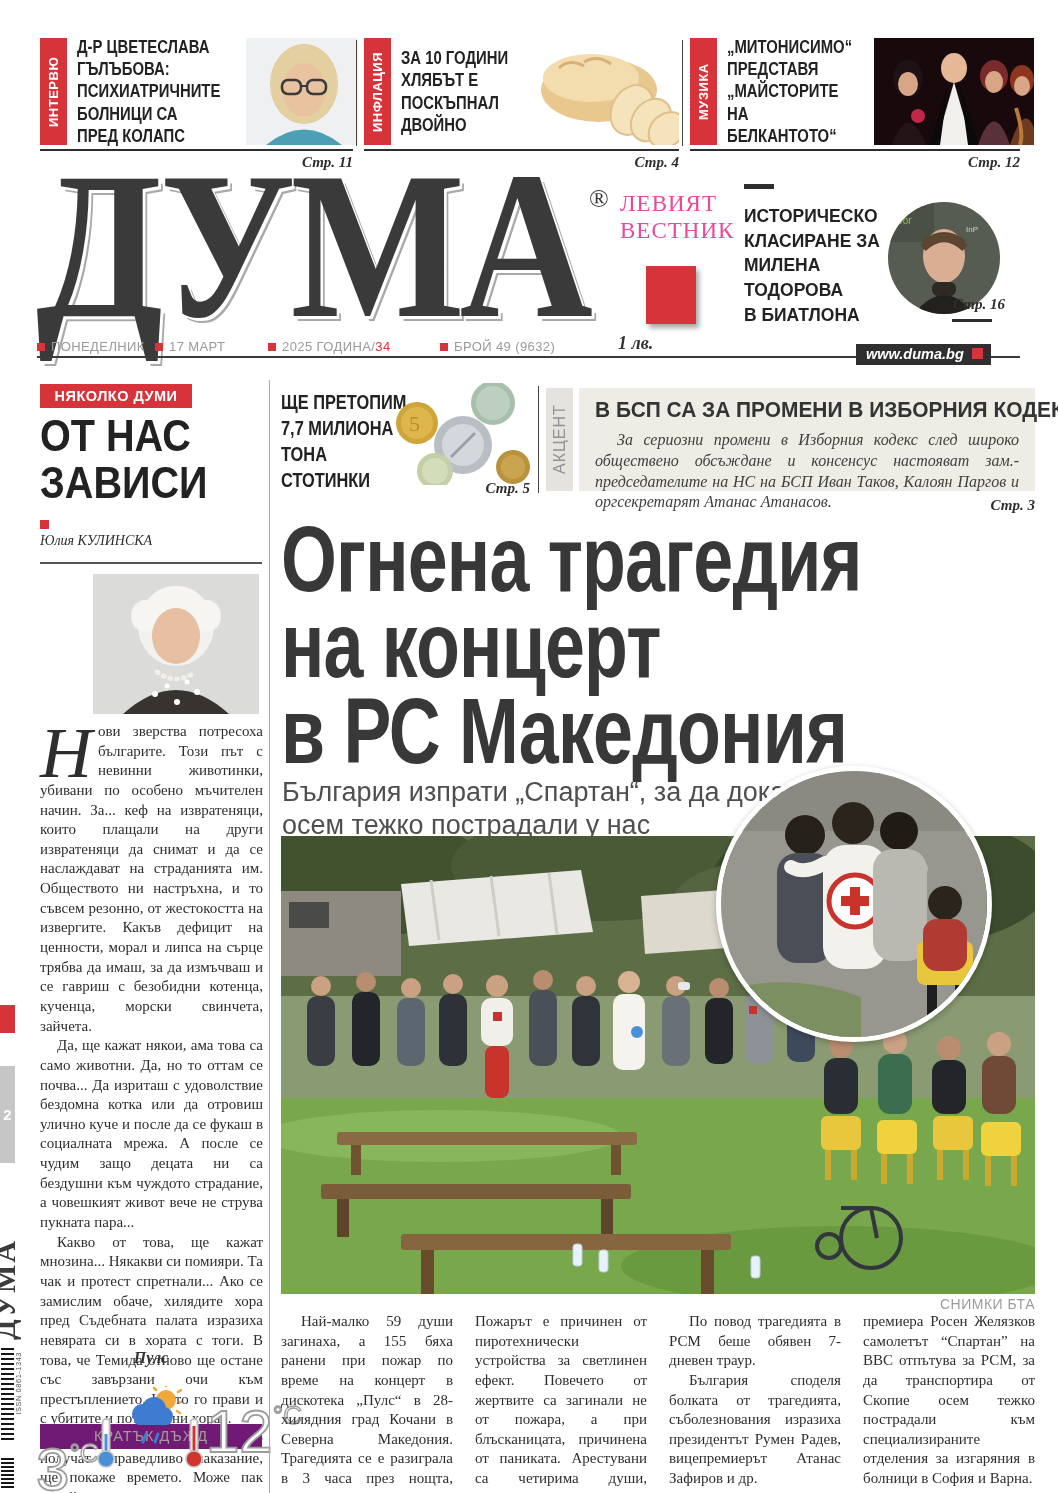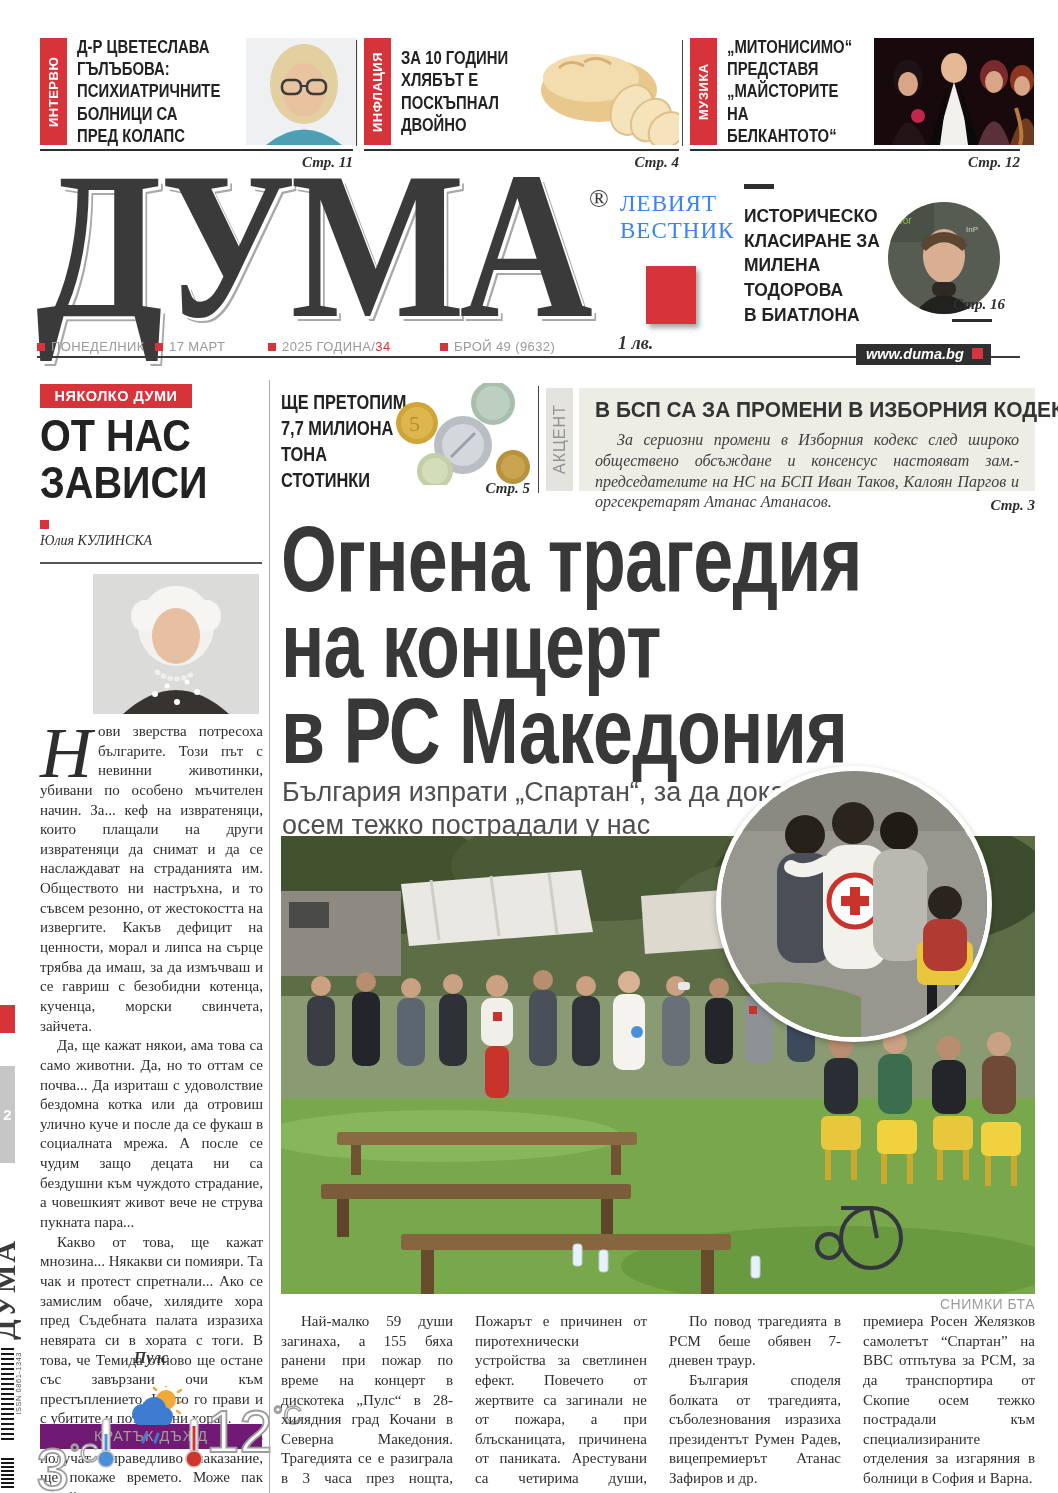--- a/index.html
+++ b/index.html
@@ -26,21 +26,21 @@
   .t-page{margin-top:3px;}
   .vline{position:absolute;width:1px;background:#444;}
   
   .logo{position:absolute;left:36px;top:140px;font-family:"Liberation Serif",serif;
         font-weight:bold;font-size:210px;line-height:1;letter-spacing:-6px;color:#3a3a3a;
         transform:scaleX(.88);transform-origin:0 0;
         text-shadow:3px 3px 0 #ffffff,5px 5px 0 #a8a8a8;}
   .regmark{position:absolute;left:589px;top:184px;font-size:26px;color:#3b3b3b;
         font-family:"Liberation Serif",serif;}
   .tagline{position:absolute;left:620px;top:190px;font-family:"Liberation Serif",serif;
-        font-size:23px;letter-spacing:1px;color:#3b82f6;line-height:1.18;}
+        font-size:23px;letter-spacing:1px;color:#ec4899;line-height:1.18;}
   .redsq{position:absolute;left:646px;top:266px;width:50px;height:58px;background:#d6333b;
         box-shadow:3px 4px 5px rgba(0,0,0,.35);}
   .side-dash{position:absolute;left:744px;top:184px;width:30px;height:5px;background:#2e2e2e;}
   .side-title{position:absolute;left:744px;top:204px;width:190px;font-weight:bold;
         font-size:19px;line-height:1.3;color:#222;white-space:pre-line;
         transform:scaleX(.92);transform-origin:0 0;}
   .side-circle{position:absolute;left:888px;top:202px;width:112px;height:112px;
         border-radius:50%;overflow:hidden;}
   .side-page{position:absolute;left:925px;top:296px;width:80px;}
   .side-underdash{position:absolute;left:952px;top:319px;width:40px;height:3px;background:#2e2e2e;}

